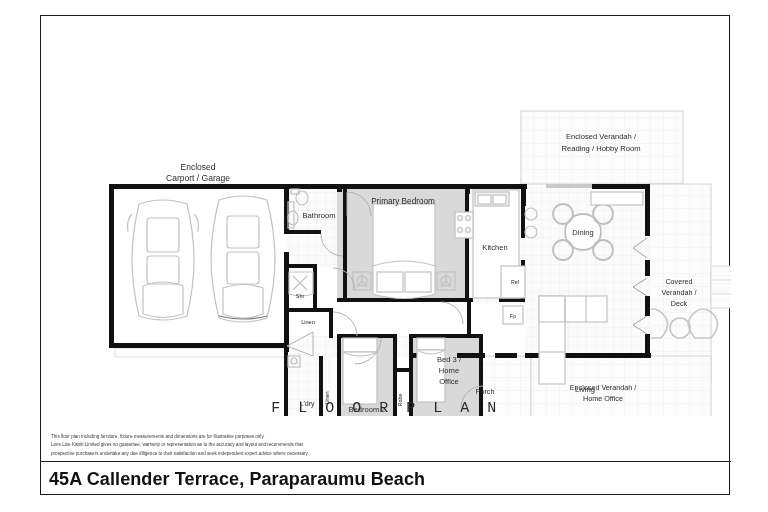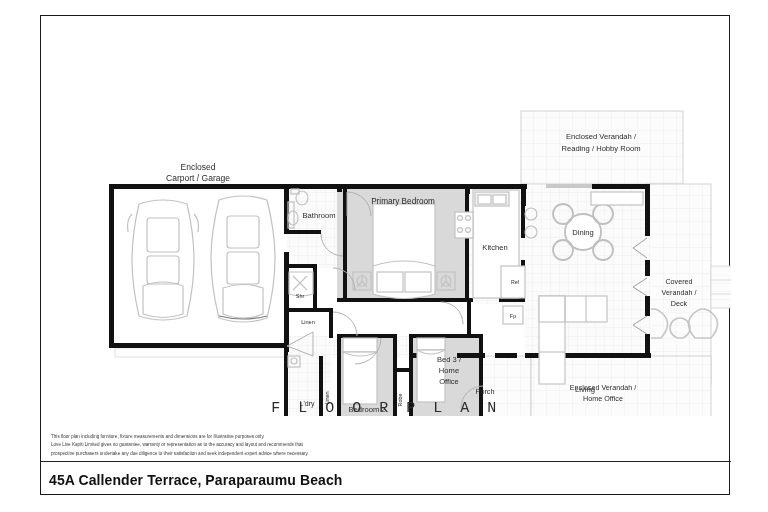--- a/index.html
+++ b/index.html
@@ -23,21 +23,21 @@
   #disclaimer{position:absolute;left:10px;top:417px;width:670px;
               font-size:4.6px;line-height:1.85;color:#3a3a3a;}
   #disclaimer div{white-space:nowrap;}
 
   
   #divider{position:absolute;left:0;top:445px;width:690px;height:1.4px;background:#222;}
 
   
   #address{position:absolute;left:0;top:447px;width:690px;height:33px;
            display:flex;align-items:center;}
-  #address-text{padding-left:8px;font-size:14px;font-weight:bold;color:#111;
+  #address-text{padding-left:8px;font-size:18px;font-weight:bold;color:#111;
                 letter-spacing:.1px;}
 </style>
 </head>
 <body>
 
 <div id="page">
   <div id="frame">
 
     <div id="plan">
       <svg id="planSvg" viewBox="0 0 690 400" xmlns="http://www.w3.org/2000/svg">

